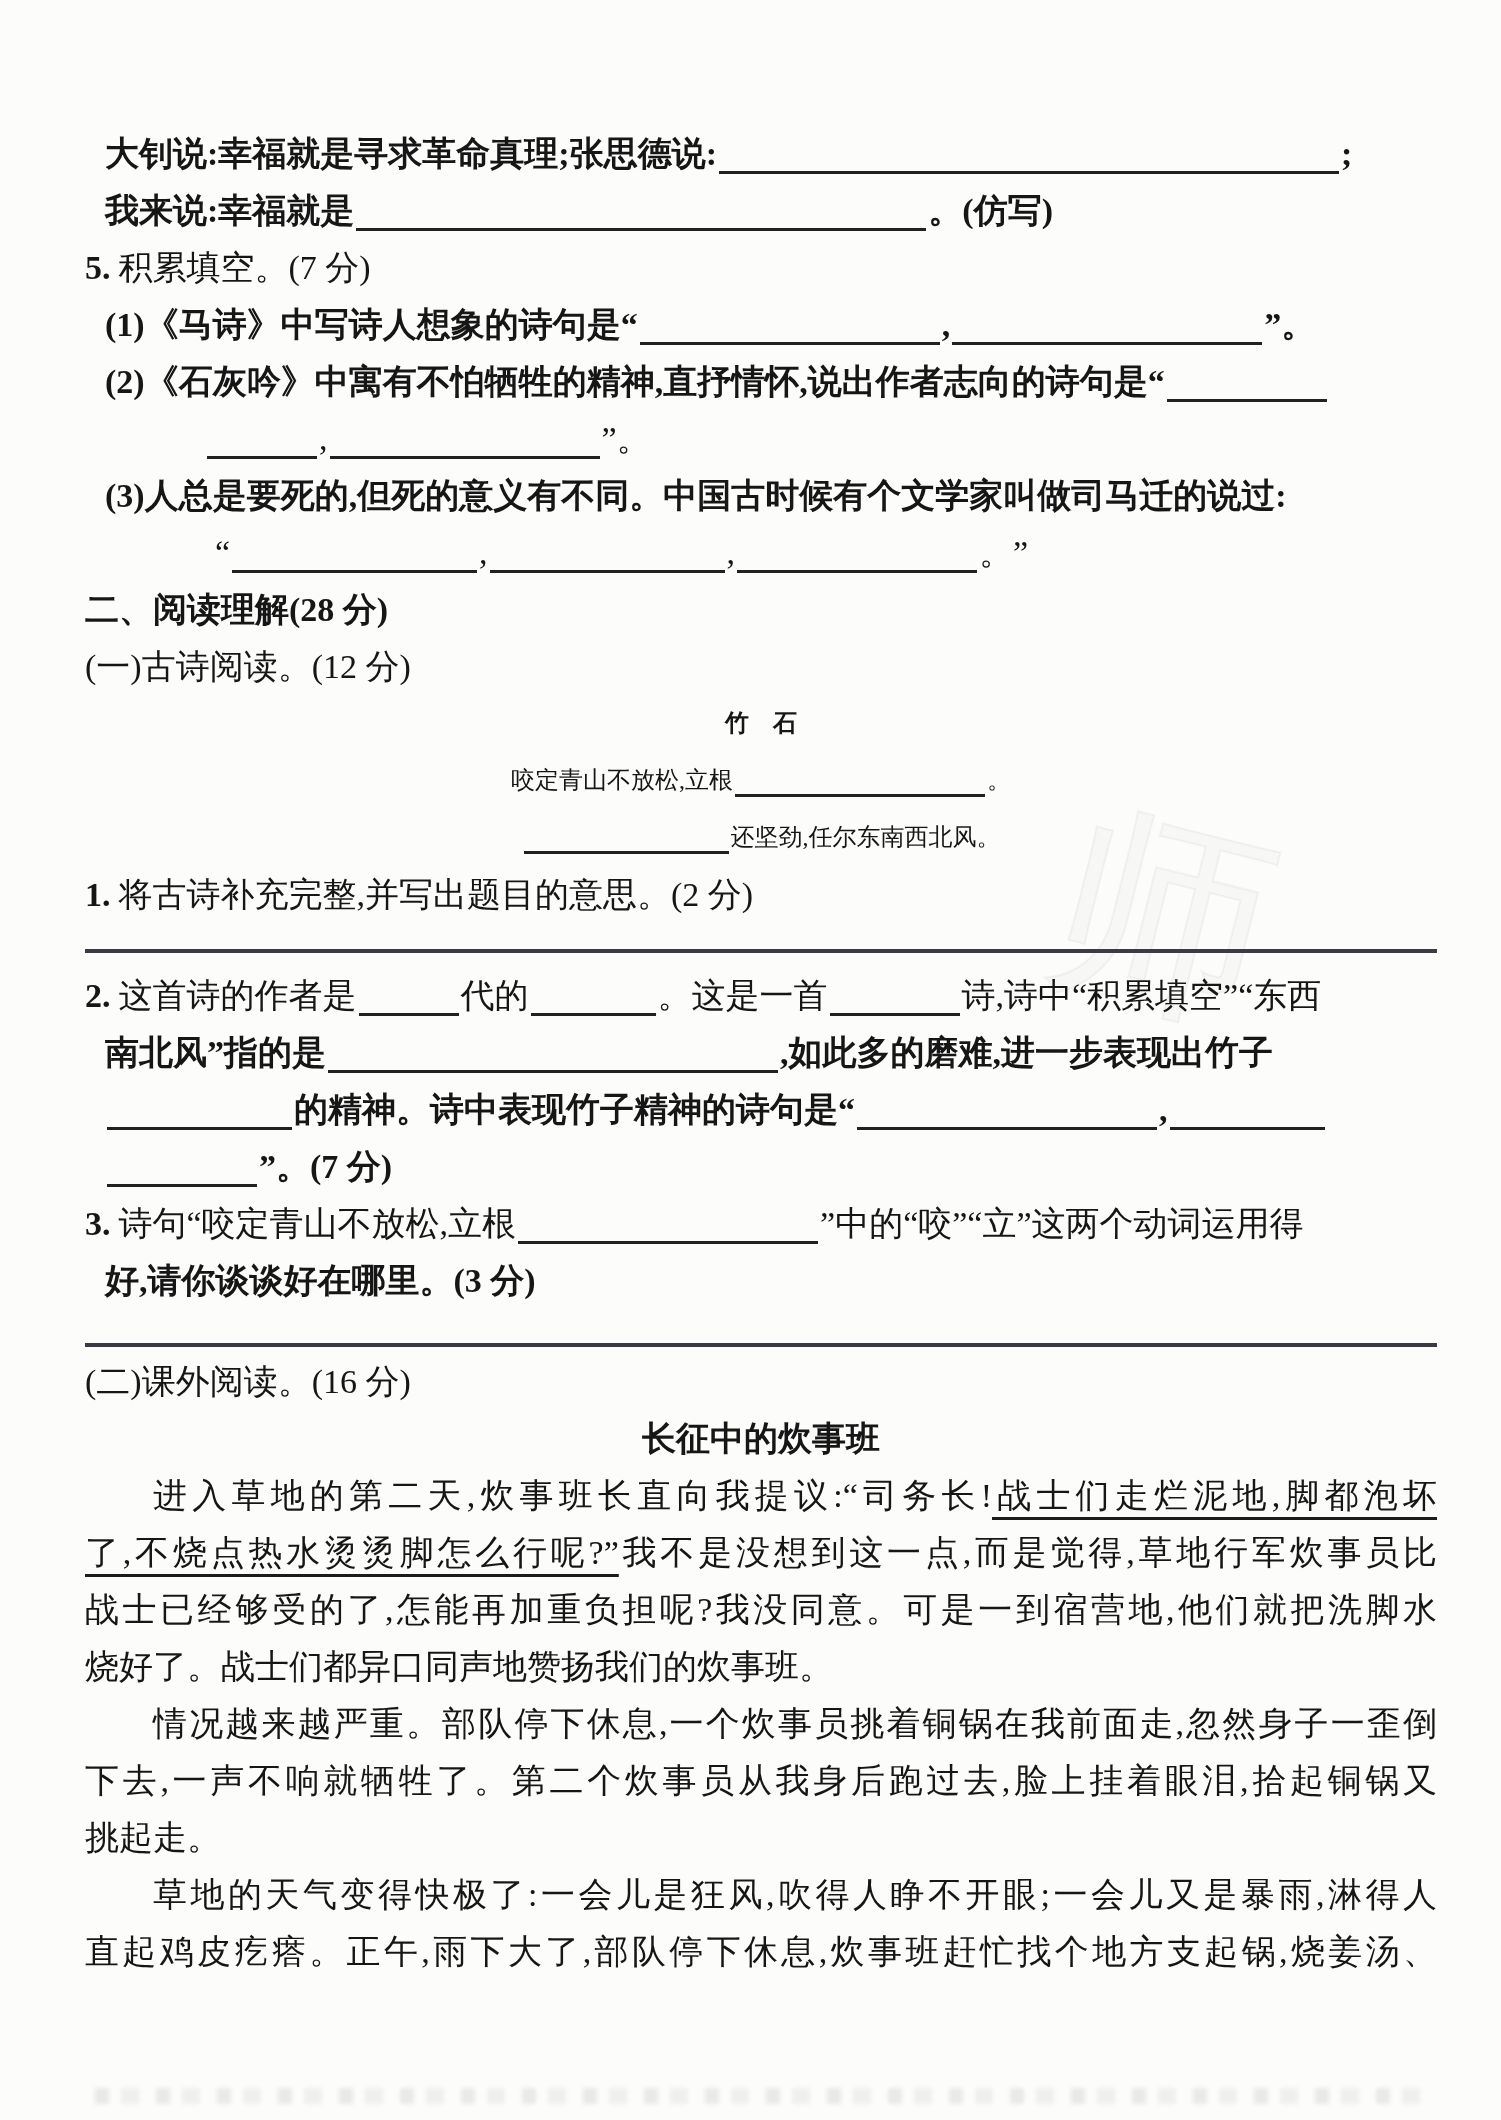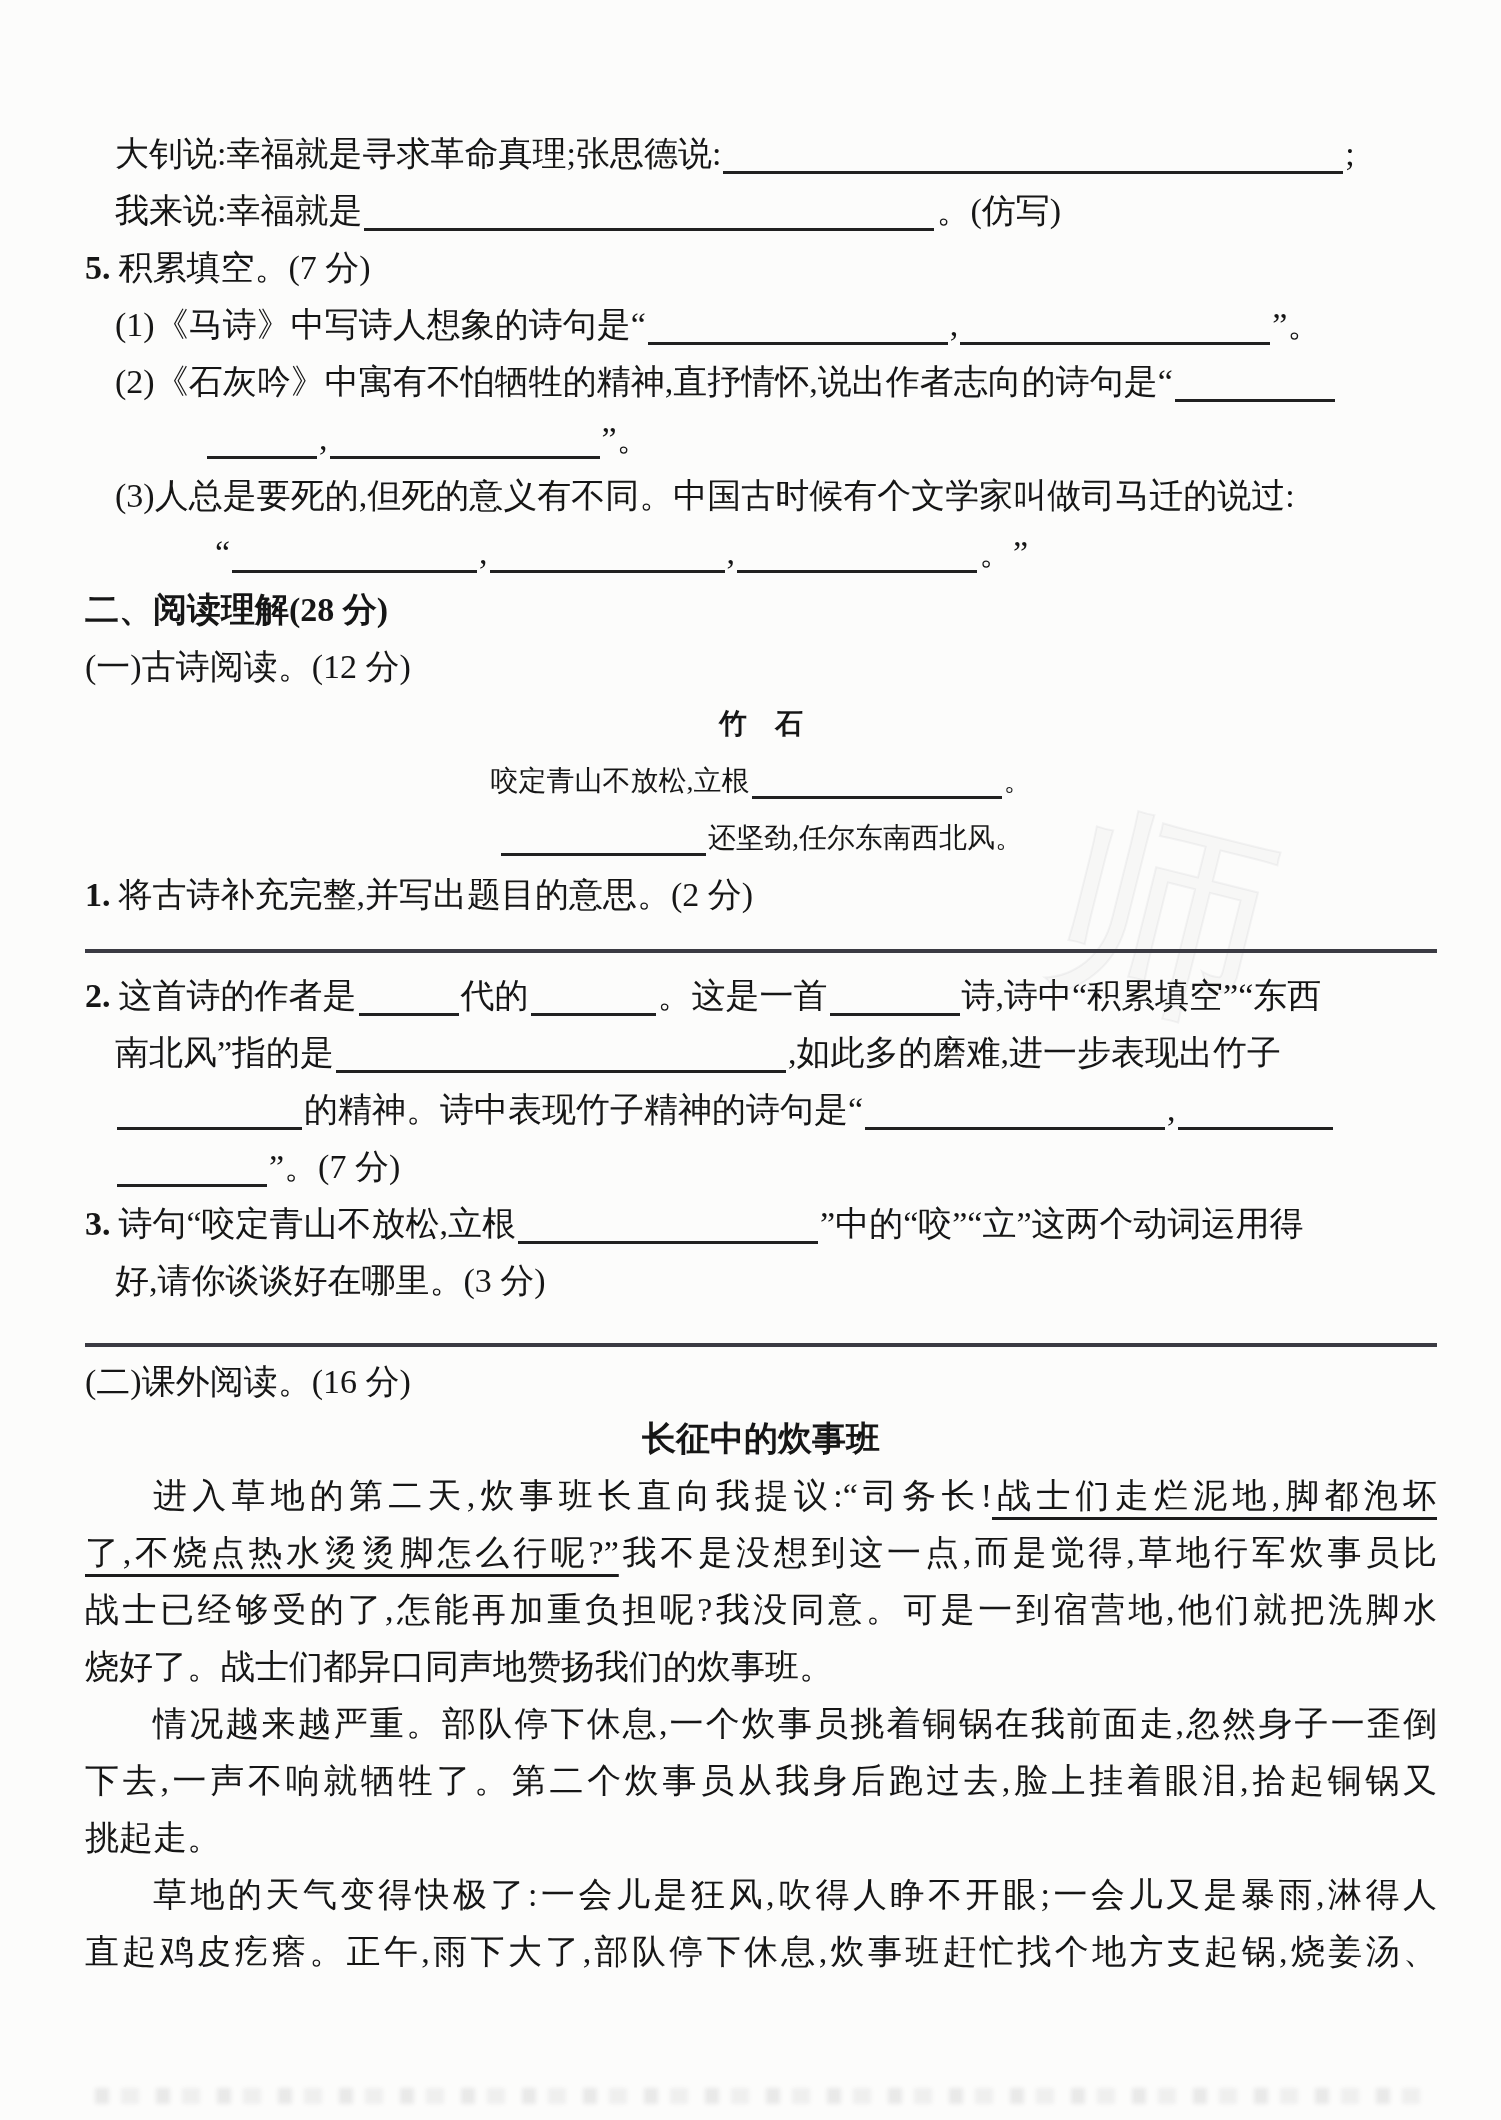--- a/index.html
+++ b/index.html
@@ -10,39 +10,39 @@
     background:#fcfcfb;
     color:#161616;
     font-family:"Liberation Serif","DejaVu Serif",serif;
     overflow:hidden;
   }
   .content{
     position:absolute;left:85px;top:125px;width:1352px;
     font-size:34px;line-height:57px;
   }
   .ln{white-space:nowrap;height:57px;}
-  .ind30{margin-left:30px;}
+  .ind30{margin-left:20px;font-weight:bold;}
   .ml120{margin-left:120px;}
   .ml130{margin-left:130px;}
   .num{font-weight:bold;margin-right:8px;}
   .bold{font-weight:bold;}
   .bl{
     display:inline-block;
     border-bottom:3px solid #212121;
     height:30px;
     vertical-align:-9px;
     margin:0 2px;
   }
   .rule{
     height:0;border-top:4px solid #3b3b43;
   }
   .rule1{margin:26px 0 14px 0;}
   .rule2{margin:34px 0 6px 0;}
   .center{text-align:center;white-space:nowrap;}
-  .poem{font-size:28px;}
+  .poem{font-size:24px;}
   .kai{font-size:34px;}
   .jl{text-align:justify;text-align-last:justify;white-space:normal;}
   .pind{text-indent:2em;}
   .u{
     text-decoration:underline;
     text-decoration-thickness:2.5px;
     text-underline-offset:10px;
     text-decoration-color:#1c1c1c;
   }
   .watermark{

